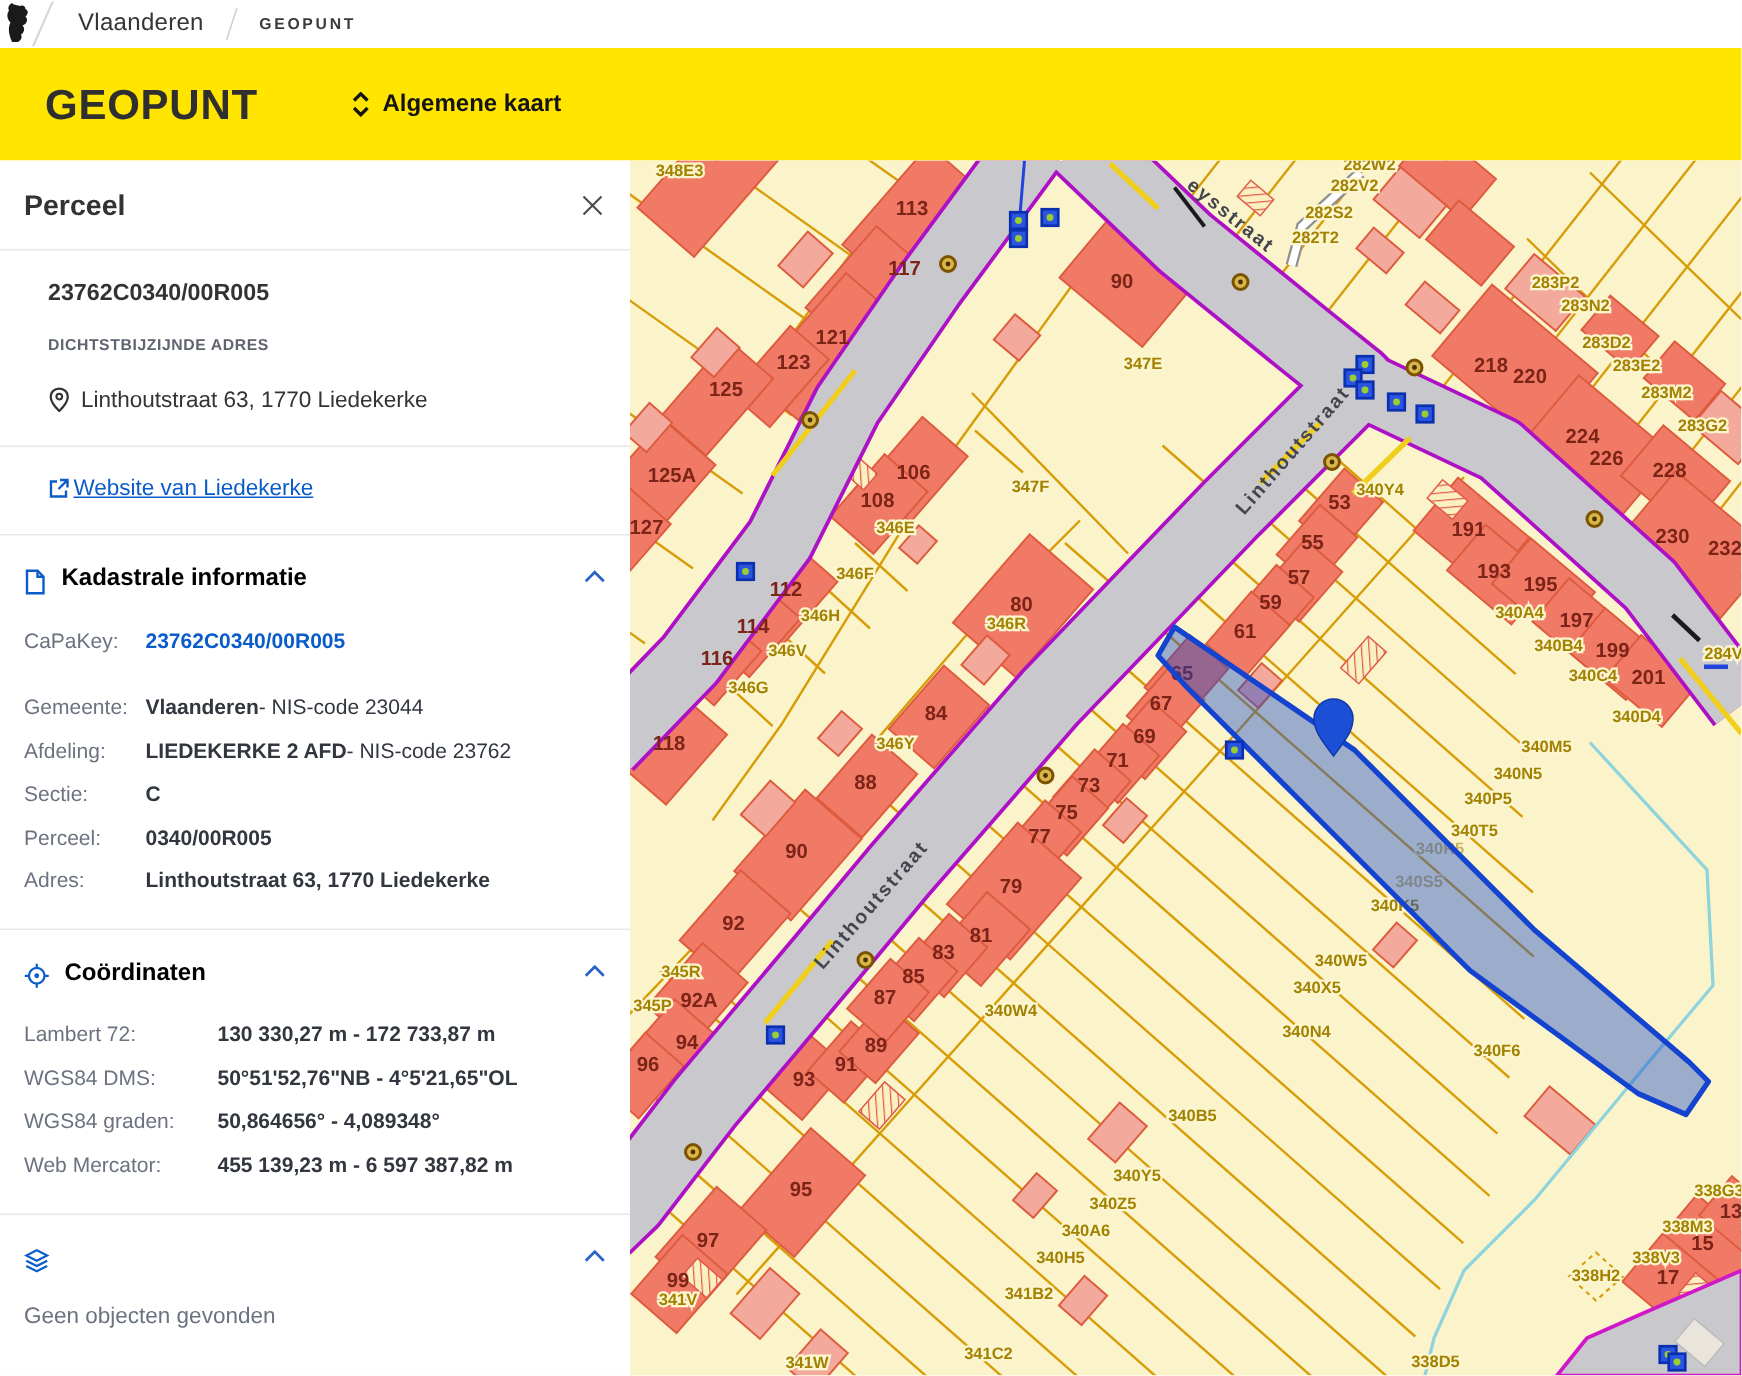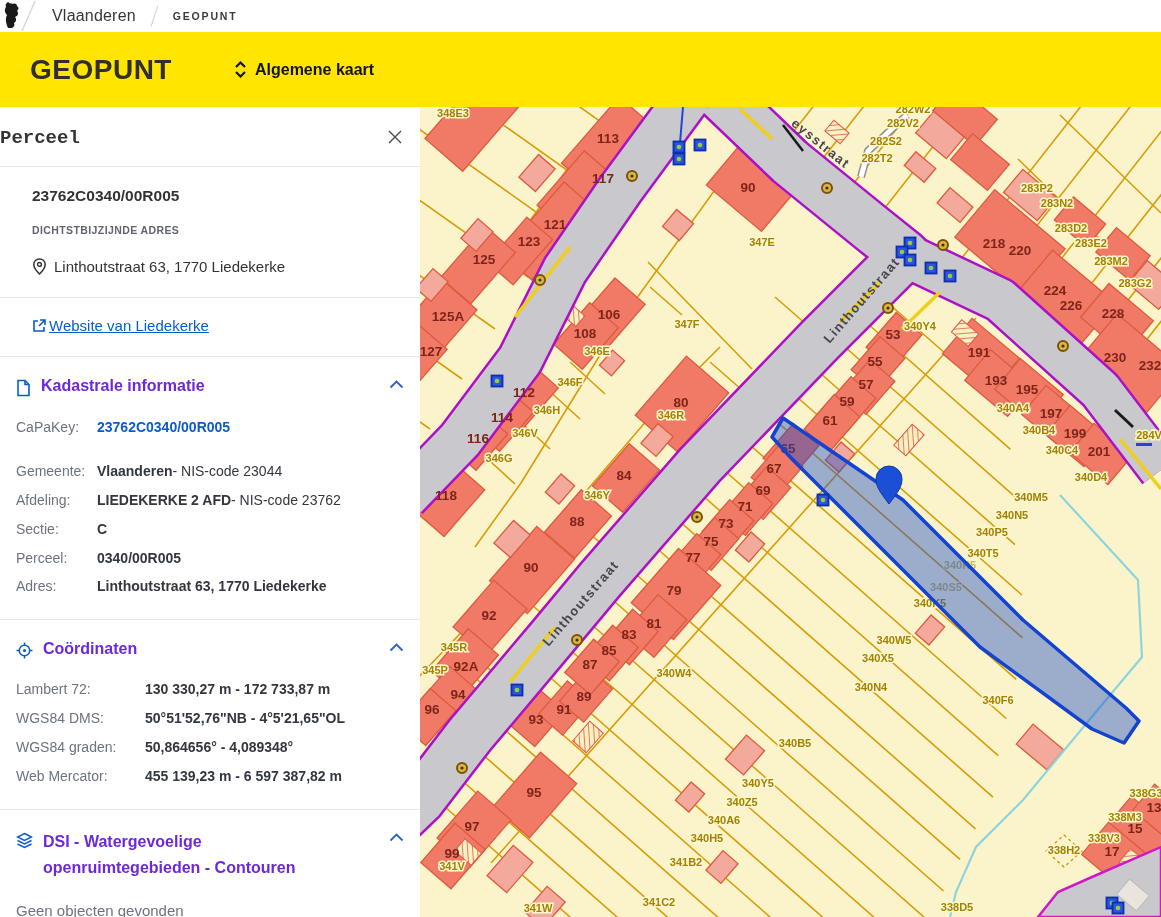--- a/index.html
+++ b/index.html
@@ -11,32 +11,32 @@
   .brand { font-size:16px; font-weight:normal; color:#363636; margin-left:8px; letter-spacing:.2px; }
   .brand-sep { width:1px; height:22px; background:#cfcfcf; transform:rotate(18deg); margin:0 18px; }
   .app-name { font-size:10.5px; font-weight:bold; letter-spacing:1.8px; color:#3a3a3a; }
   .banner { height:75px; background:#FFE500; display:flex; align-items:center; padding-left:30px; }
   .banner-title { font-size:28px; font-weight:800; color:#2f2f2f; letter-spacing:.5px; }
   .map-selector { margin-left:62px; display:flex; align-items:center; gap:8px; cursor:pointer; }
   .map-selector span { font-size:16px; font-weight:bold; color:#141414; }
   .content { display:flex; height:810px; }
   .panel { width:420px; background:#fff; position:relative; flex-shrink:0; font-size:14px; color:#32373F; }
   .p-sec { padding:0 16px; border-top:1px solid #E5E8EB; }
-  .p-head { padding:20px 0 17px; position:relative;font-family:Liberation Mono, monospace; }
+  .p-head { padding:20px 16px 17px; position:relative; }
   .p-title { font-size:19px; font-weight:bold; color:#333; }
   .close-btn { position:absolute; right:15px; top:20px; width:20px; height:20px; cursor:pointer; color:#4a4a4a; }
   .idblock { padding:20px 16px 22px; }
   .capakey-big { font-size:15.5px; font-weight:bold; color:#333; margin-bottom:19px; }
   .mini-label { font-size:10.5px; font-weight:bold; letter-spacing:.4px; color:#5f6470; margin-bottom:22px; }
   .addr-row { display:flex; align-items:center; gap:7px; font-size:15px; color:#333; }
   .linkblock { padding:19px 16px 20px; }
   .ext-link { display:inline-flex; align-items:center; gap:2px; color:#0B5CCB; font-size:15px;
     text-decoration:underline; cursor:pointer; }
   .sec-head { display:flex; align-items:flex-start; gap:10px; padding:19px 0 14px; cursor:pointer; }
-  .sec-head .sec-title { font-size:16px; font-weight:bold; color:#6d28d9; line-height:1.65; flex:1; }
+  .sec-head .sec-title { font-size:16px; font-weight:bold; color:#000000; line-height:1.65; flex:1; }
   .sec-head .chev { margin-left:auto; margin-top:4px; flex-shrink:0; }
   .sec-head .sec-icon { margin-top:3px; flex-shrink:0; }
   .rows { padding:2px 0 18px; }
   .row { display:flex; padding:5px 0; line-height:1.35; }
   .row .lbl { width:81px; flex-shrink:0; color:#6B7280; font-size:14px; }
   .rows.wide .lbl { width:129px; }
   .row .val { color:#32373F; font-weight:bold; font-size:14px; }
   .row .val.link { color:#0B5CCB; cursor:pointer; }
   .row .sfx { font-weight:normal; }
   .empty-note { color:#6B7280; font-size:15px; padding:6px 0 22px; }
@@ -175,21 +175,20 @@
           </div>
         </div>
     </div>
     <div class="p-sec">
       <div class="sec-head">
         <svg class="sec-icon" width="17" height="17" viewBox="0 0 17 17">
           <path d="M8.5 1.5 L15.5 5 L8.5 8.5 L1.5 5 Z" fill="none" stroke="#0B5CCB" stroke-width="1.4"></path>
           <path d="M1.5 8.5 L8.5 12 L15.5 8.5" fill="none" stroke="#0B5CCB" stroke-width="1.4"></path>
           <path d="M1.5 12 L8.5 15.5 L15.5 12" fill="none" stroke="#0B5CCB" stroke-width="1.4"></path>
         </svg>
-        <span class="sec-title" style="max-width:300px">DSI - Watergevoelige openruimtegebieden - Contouren</span>
         <svg class="chev" width="15" height="9" viewBox="0 0 15 9">
           <path d="M1.5 7.5 L7.5 1.5 L13.5 7.5" fill="none" stroke="#2962C8" stroke-width="1.8"></path>
         </svg>
       </div>
       <div class="empty-note">Geen objecten gevonden</div>
 
     </div>
   </aside>
 
   <div class="map-area">

